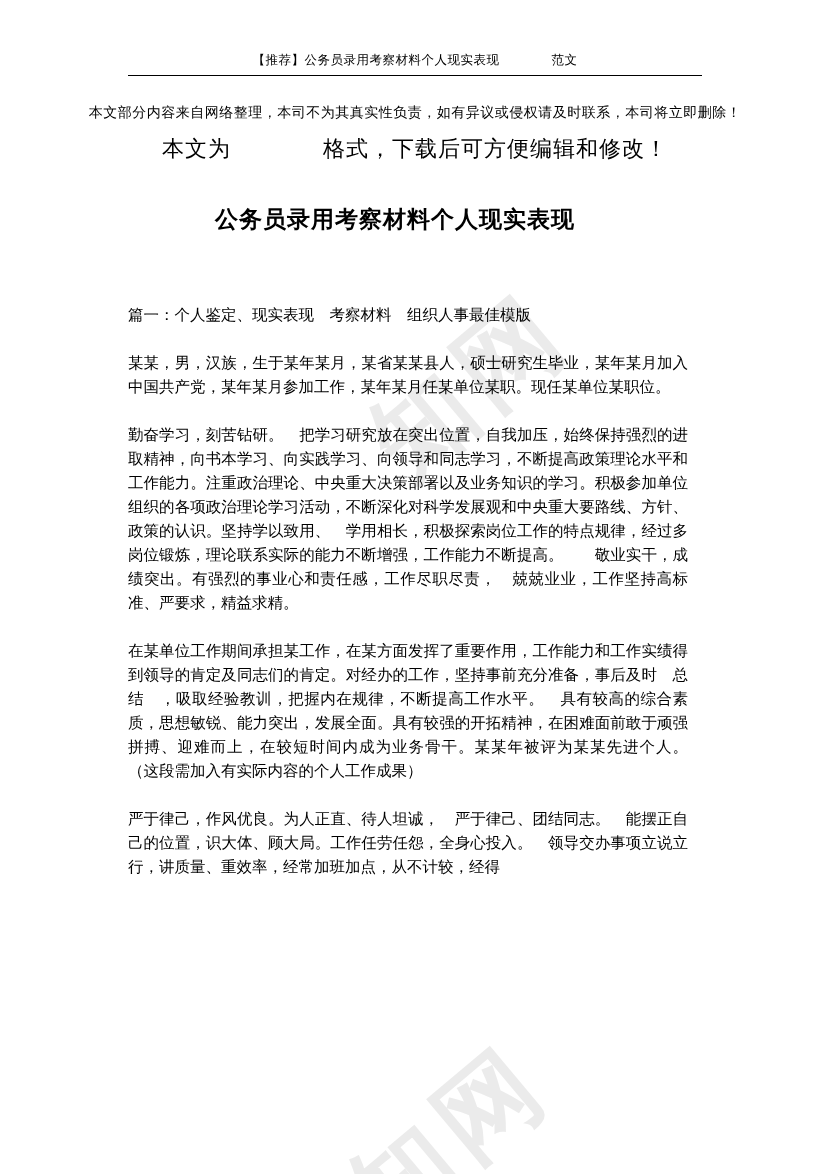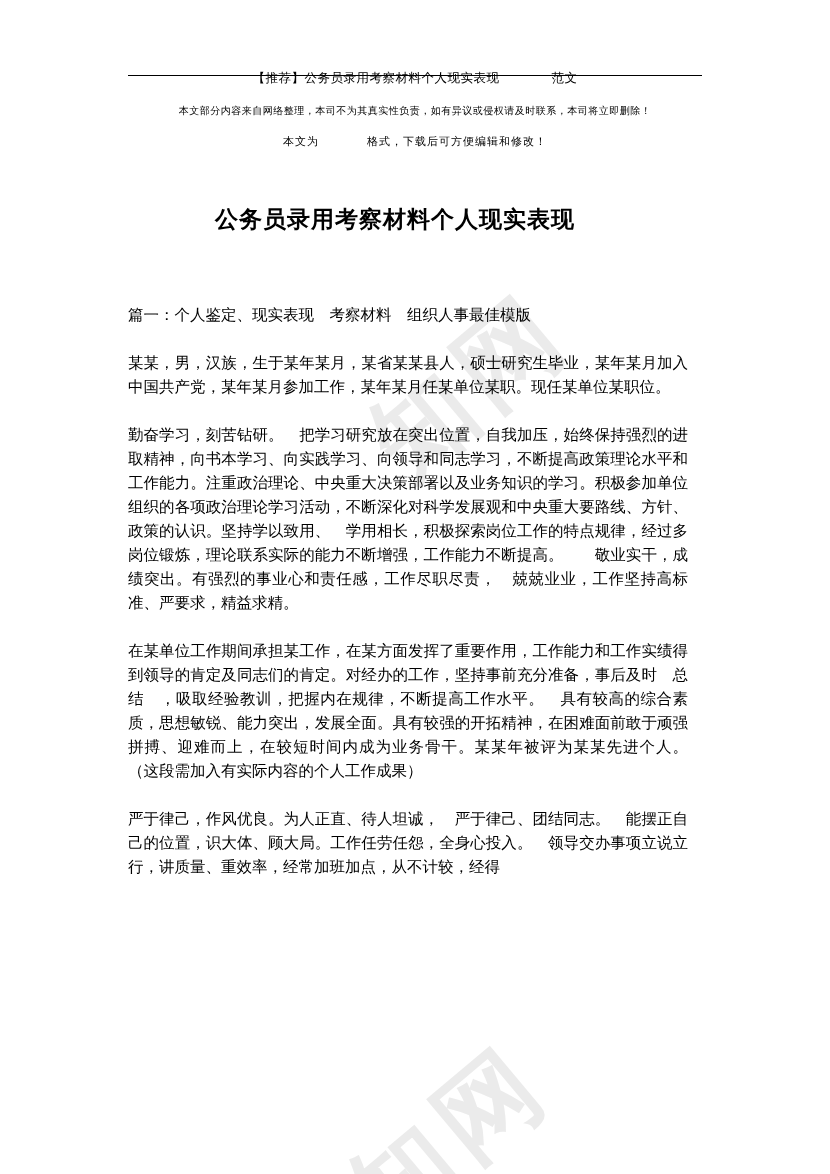--- a/index.html
+++ b/index.html
@@ -18,46 +18,45 @@
   }
   .doc-header {
     position: absolute;
     top: 52px;
     left: 128px;
     width: 574px;
     text-align: center;
     font-size: 12.5px;
     letter-spacing: 0.5px;
     white-space: pre;
-    margin-top: 18px;
   }
   .header-rule {
     position: absolute;
     top: 75px;
     left: 128px;
     width: 574px;
     height: 0;
     border-top: 1px solid #000000;
   }
   .disclaimer {
     position: absolute;
     top: 104px;
     left: 80px;
     width: 670px;
     text-align: center;
-    font-size: 10px;
+    font-size: 14px;
     letter-spacing: 0.5px;
   }
   .format-note {
     position: absolute;
     top: 134px;
     left: 128px;
     width: 574px;
     text-align: center;
-    font-size: 11px;
+    font-size: 22px;
     letter-spacing: 1px;
     white-space: pre;
   }
   .doc-title {
     position: absolute;
     top: 204px;
     left: 0;
     width: 790px;
     text-align: center;
     font-size: 23px;

